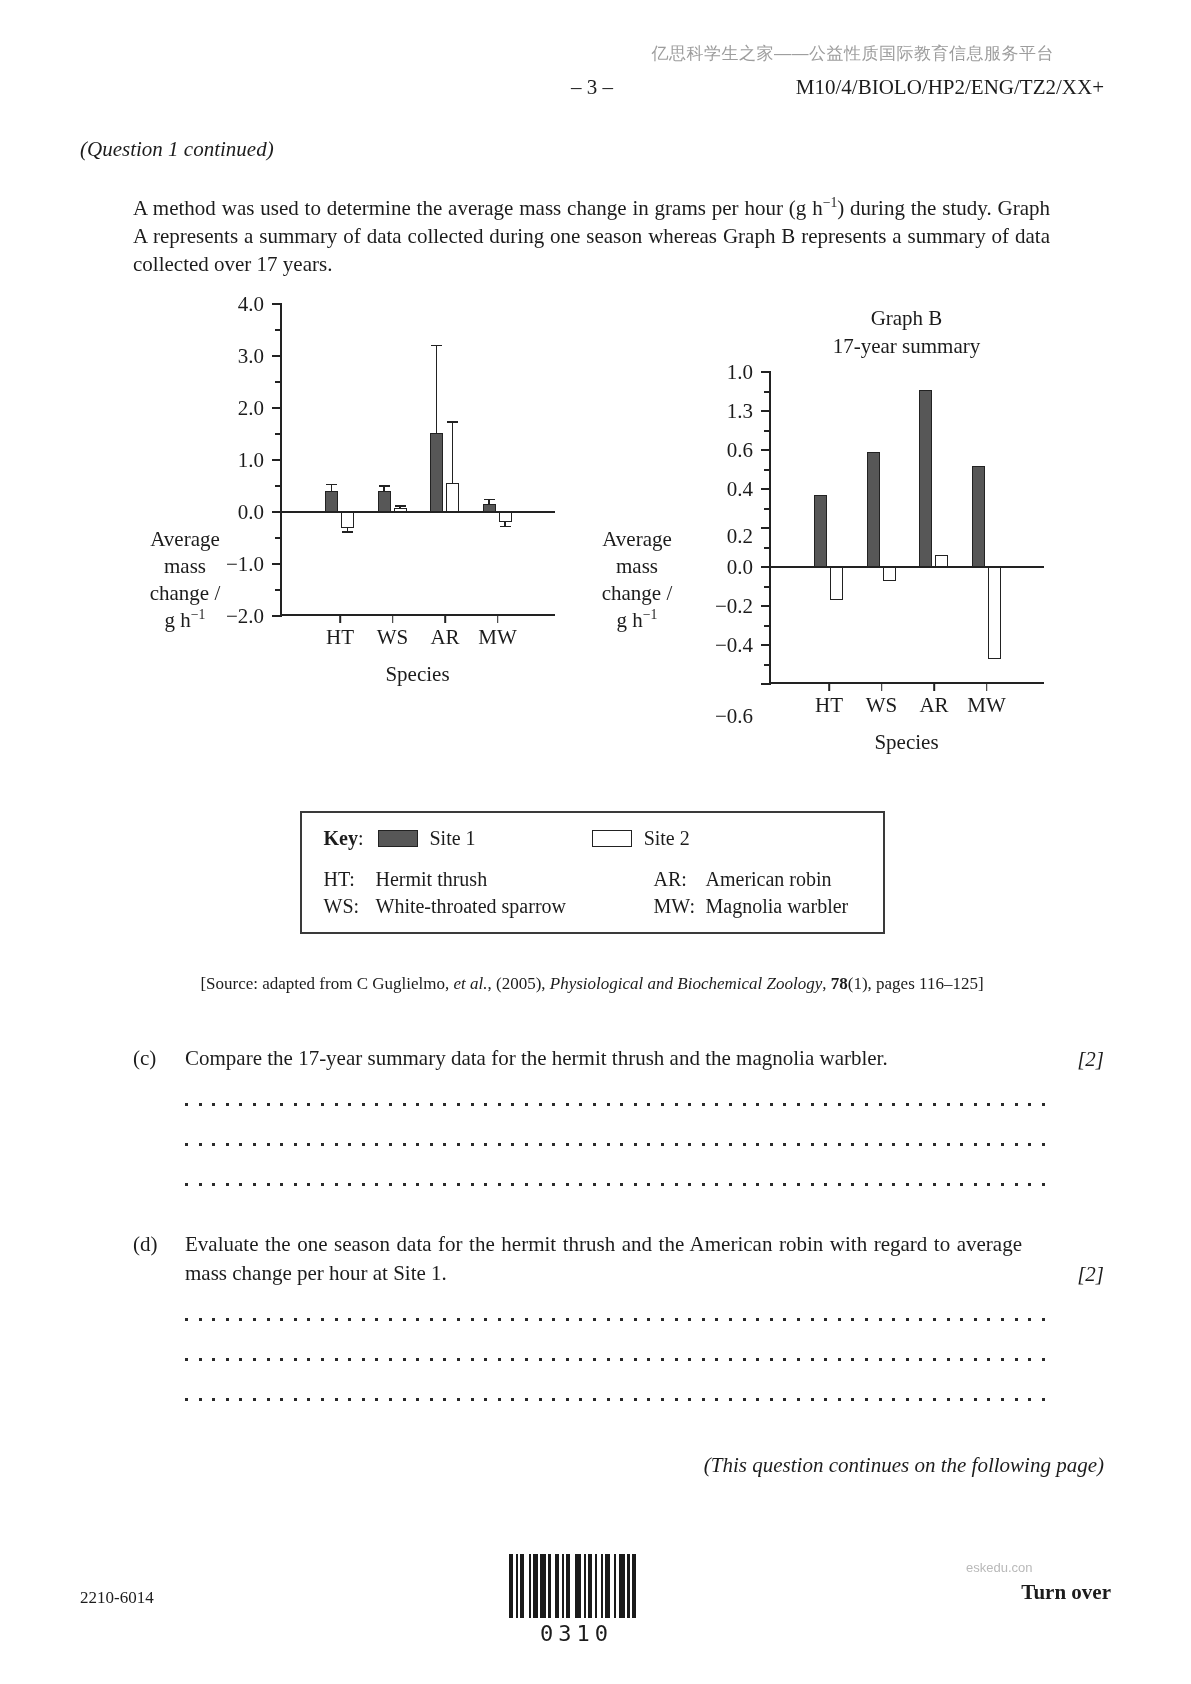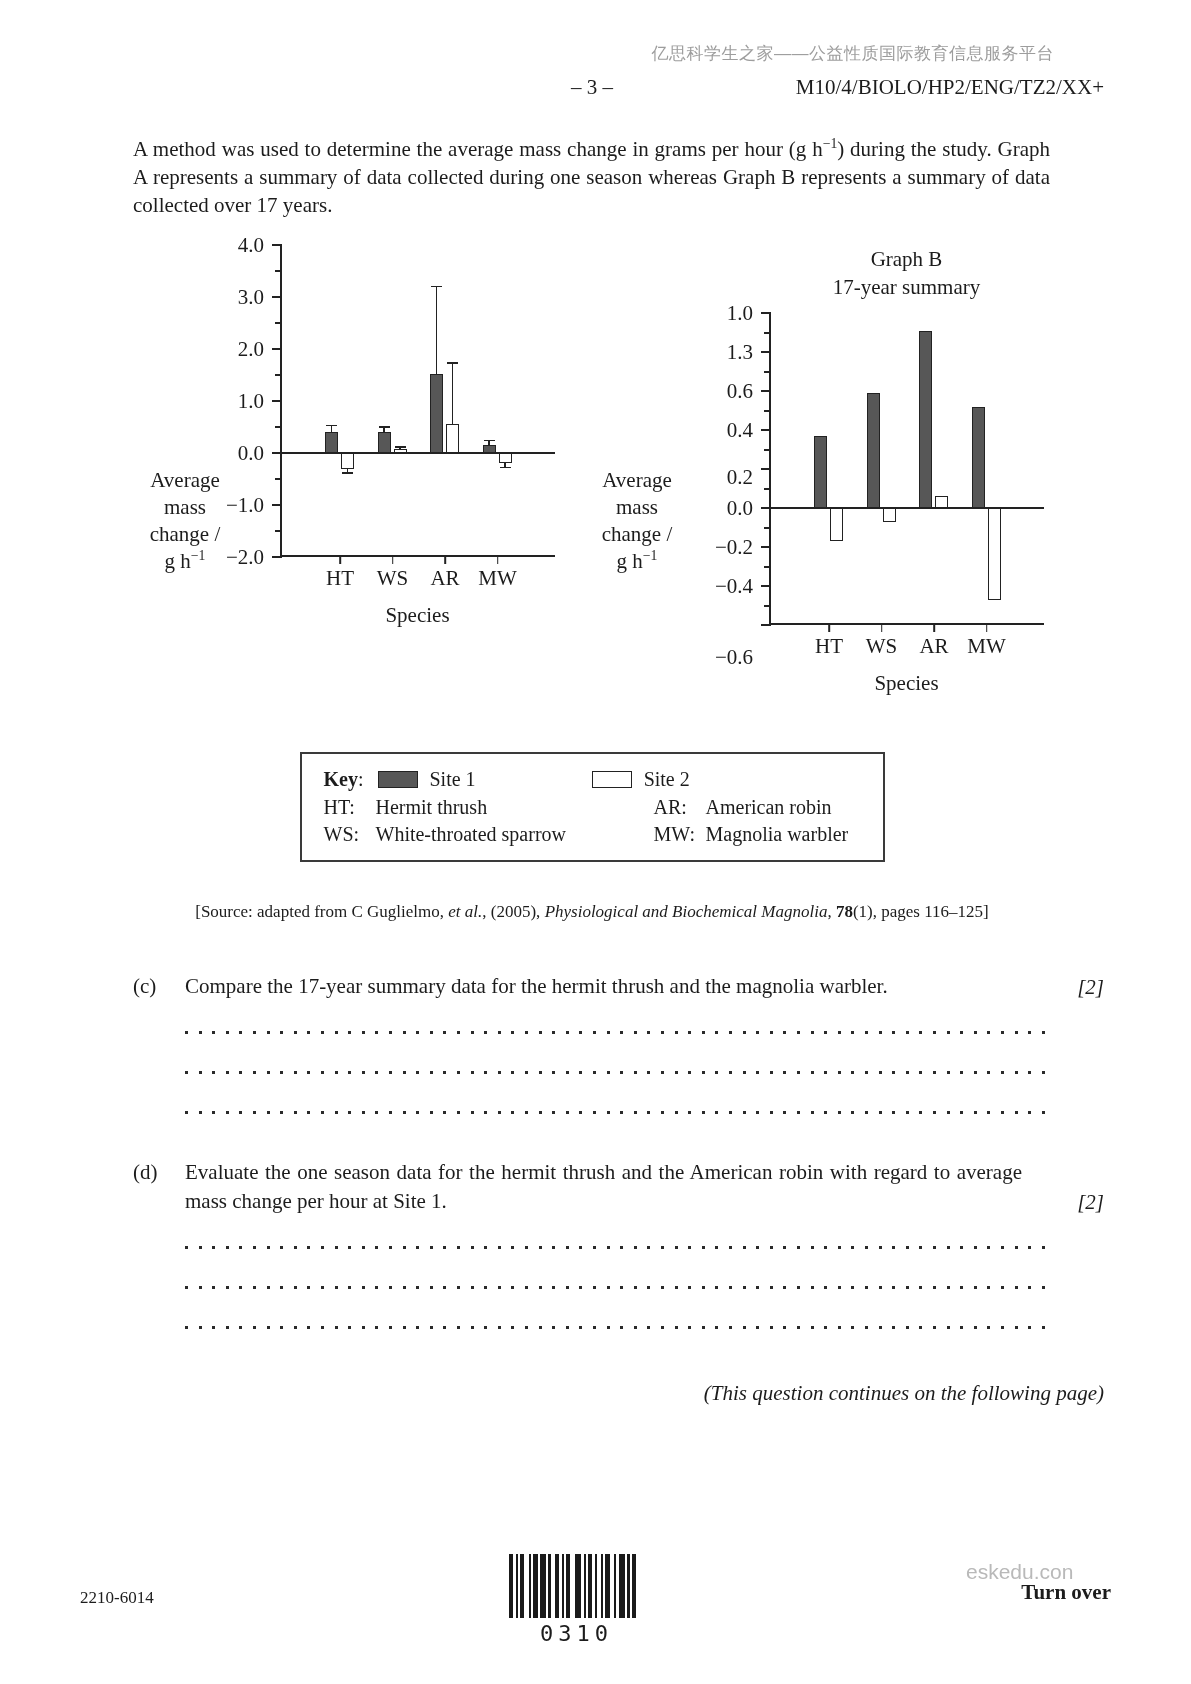--- a/index.html
+++ b/index.html
@@ -67,21 +67,21 @@
   .keybox {
     margin:56px auto 0 auto; width:585px;
     border:2px solid #3a3a3a; padding:14px 20px 14px 22px;
     font-size:20px;
   }
   .key-row { display:flex; align-items:center; }
   .swatch { display:inline-block; width:40px; height:17px; border:1.4px solid #222; }
   .swatch.s1 { background:#575757; margin-left:14px; margin-right:12px; }
   .swatch.s2 { background:#fff; margin-left:116px; margin-right:12px; }
   .abbr-grid {
-    margin-top:5px; display:grid; grid-template-columns:330px 1fr; row-gap:4px;
+    margin-top:18px; display:grid; grid-template-columns:330px 1fr; row-gap:4px;
   }
   .abbr-item { display:flex; }
   .abbr { width:52px; flex-shrink:0; }
 
   .source { margin-top:40px; text-align:center; font-size:17px; }
 
   
   .question { margin-left:53px; width:971px; }
   .question.qc { margin-top:50px; }
   .question.qd { margin-top:44px; }
@@ -103,36 +103,37 @@
   .barcode-wrap { position:absolute; left:508px; top:1554px; width:132px; text-align:center; }
   .barcode { display:flex; height:64px; width:130px; margin:0 auto; }
   .barcode span { height:100%; }
   .barcode-text {
     margin-top:3px; font-family:"DejaVu Sans Mono","Liberation Mono",monospace;
     font-size:22px; letter-spacing:5px; padding-left:5px;
   }
   .watermark {
     position:absolute; left:966px; top:1560px;
     font-family:"Liberation Sans","DejaVu Sans",sans-serif;
-    font-size:21px; color:#b9b9b9;
+    font-size:13px; color:#b9b9b9;
   }
   .turn-over { position:absolute; right:80px; top:1580px; font-weight:bold; font-size:21px; }
 </style>
 </head>
 <body>
 
 <div class="content">
 
   <div class="cn-header">亿思科学生之家——公益性质国际教育信息服务平台</div>
 
   <div class="head-row">
     <span class="pageno">– 3 –</span>
     <span class="exam-code">M10/4/BIOLO/HP2/ENG/TZ2/XX+</span>
   </div>
 
+  <div class="qcont">(Question 1 continued)</div>
 
   <p class="intro"><span>A method was used to determine the average mass change in grams per hour (g h</span><sup>−1</sup><span>) during the study.  Graph A represents a summary of data collected during one season whereas Graph B represents a summary of data collected over 17 years.</span></p>
 
   <div class="charts-row">
     <div class="chart-block">
       <div class="ylab"><span>Average</span><br><span>mass</span><br><span>change /</span><br><span>g h</span><sup>−1</sup></div>
       <div class="plot-col">
         <div class="plot">
             <div class="ytick major" style="top: 0px;"></div>
             <div class="yticklab" style="top: 0px;">4.0</div>
@@ -269,21 +270,21 @@
         <span class="abbr">WS:</span>
         <span>White-throated sparrow</span>
       </div>
       <div class="abbr-item">
         <span class="abbr">MW:</span>
         <span>Magnolia warbler</span>
       </div>
     </div>
   </div>
 
-  <div class="source"><span>[Source: adapted from C Guglielmo, </span><span style="font-style: italic;">et al.</span><span>, (2005), </span><span style="font-style: italic;">Physiological and Biochemical Magnolia</span><span>, </span><span style="font-weight: bold;">78</span><span>(1), pages 116–125]</span></div>
+  <div class="source"><span>[Source: adapted from C Guglielmo, </span><span style="font-style: italic;">et al.</span><span>, (2005), </span><span style="font-style: italic;">Physiological and Biochemical Zoology</span><span>, </span><span style="font-weight: bold;">78</span><span>(1), pages 116–125]</span></div>
 
   <section class="question qc">
     <div class="q-head">
       <span class="q-label">(c)</span>
       <span class="q-text">Compare the 17-year summary data for the hermit thrush and the magnolia warbler.</span>
       <span class="q-marks">[2]</span>
     </div>
     <div class="answer-lines">
         <div class="dotline"></div>
         <div class="dotline"></div>

